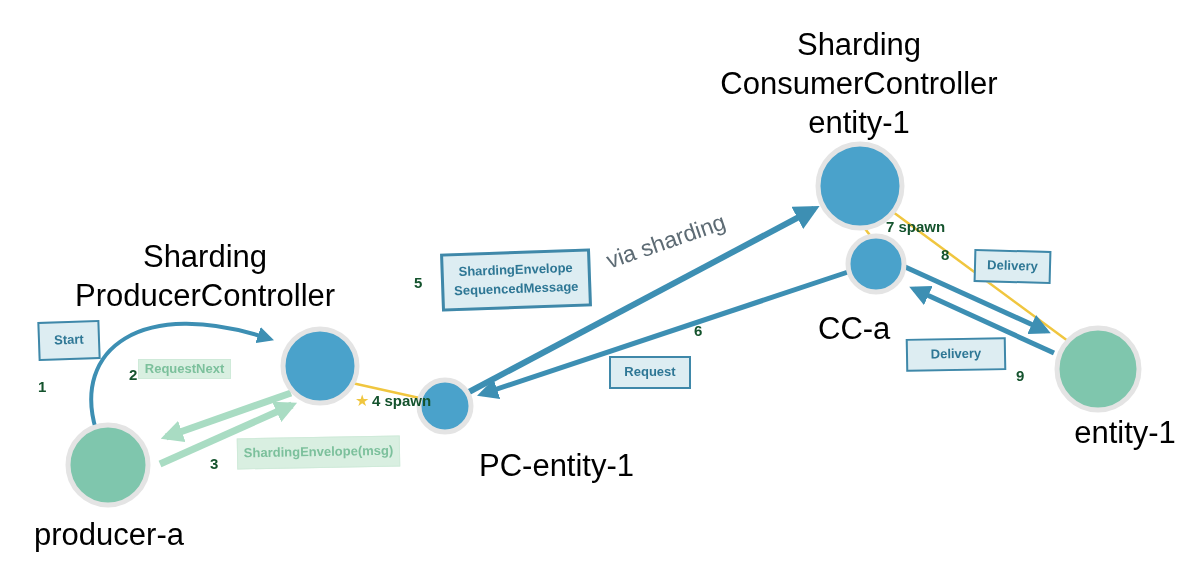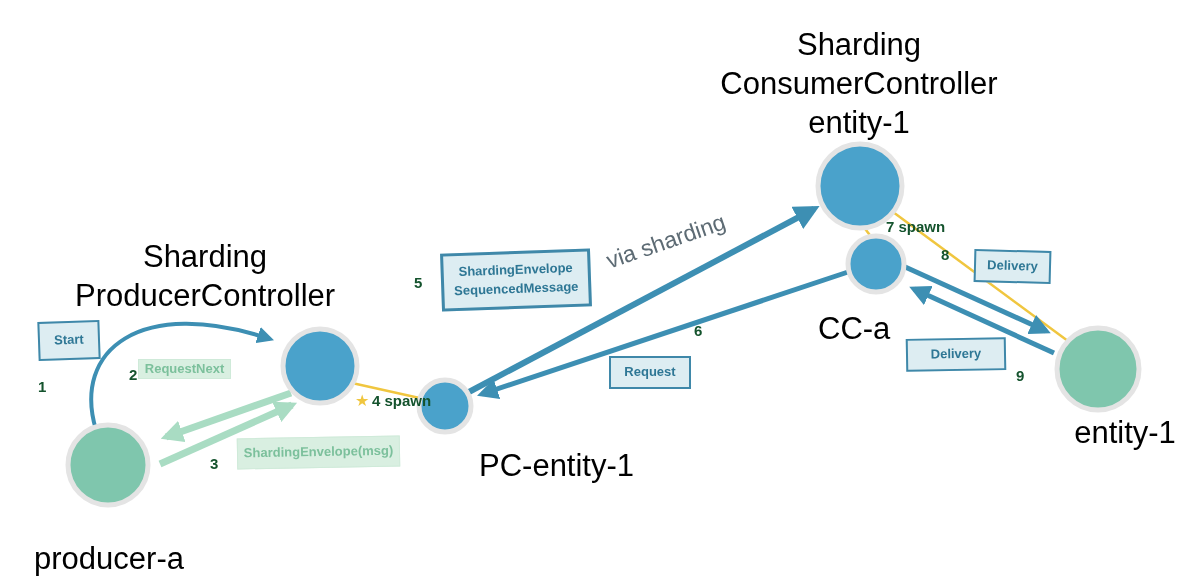--- a/index.html
+++ b/index.html
@@ -72,21 +72,21 @@
     <circle cx="1098" cy="369" r="41" stroke="#e4e4e4" stroke-width="5" fill="#7fc6ad"></circle>
   </svg>
 
   <div class="node-label t-center" style="left:75px;top:238px;width:260px;">Sharding
 ProducerController</div>
 
   <div class="node-label t-center" style="left:718px;top:26px;width:282px;">Sharding
 ConsumerController
 entity-1</div>
 
-  <div class="node-label t-center" style="left:28px;top:540px;width:162px;">producer-a</div>
+  <div class="node-label t-center" style="left:28px;top:516px;width:162px;">producer-a</div>
 
   <div class="node-label" style="left:479px;top:425px;margin-top:22px;">PC-entity-1</div>
 
   <div class="node-label" style="left:818px;top:310px;">CC-a</div>
 
   <div class="node-label t-center" style="left:1066px;top:414px;width:118px;">entity-1</div>
 
   <div class="via-sharding">via sharding</div>
 
   <div class="msg-box blue" style="left:38px;top:321px;width:62px;height:39px;transform:rotate(-2deg);">

